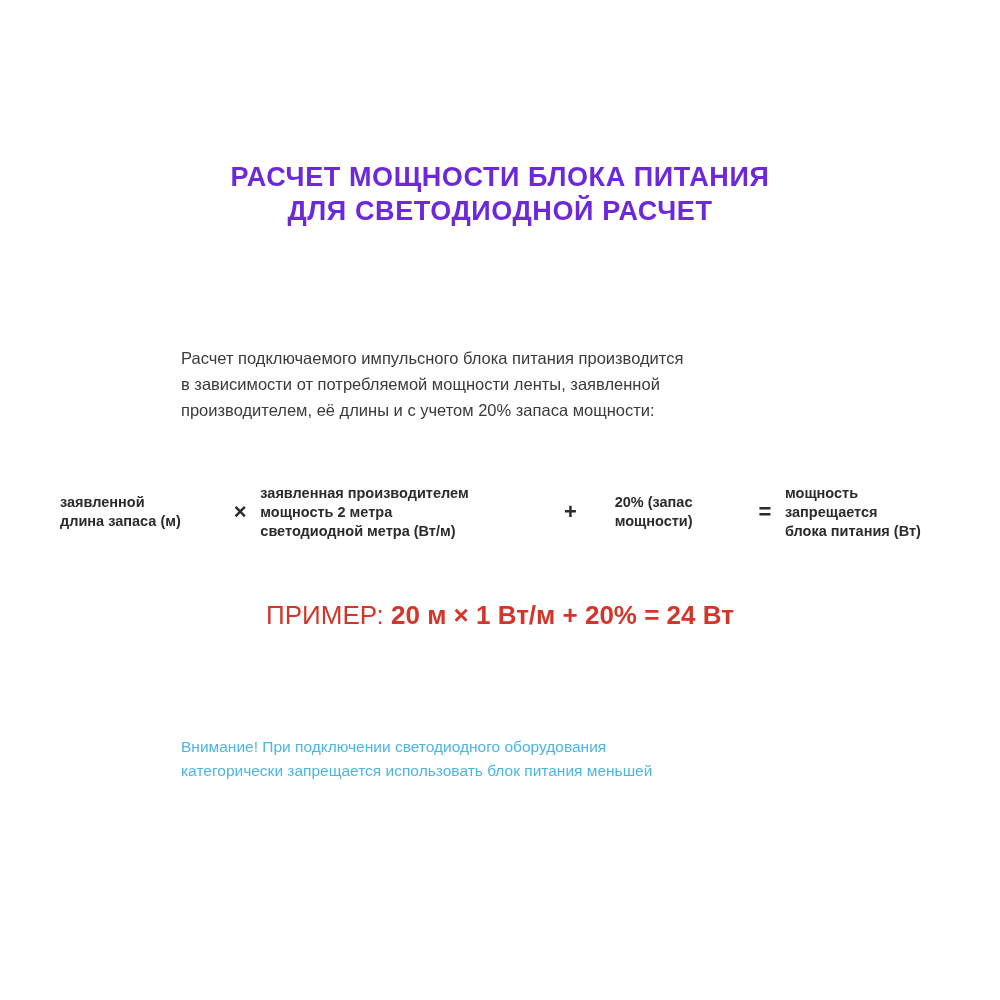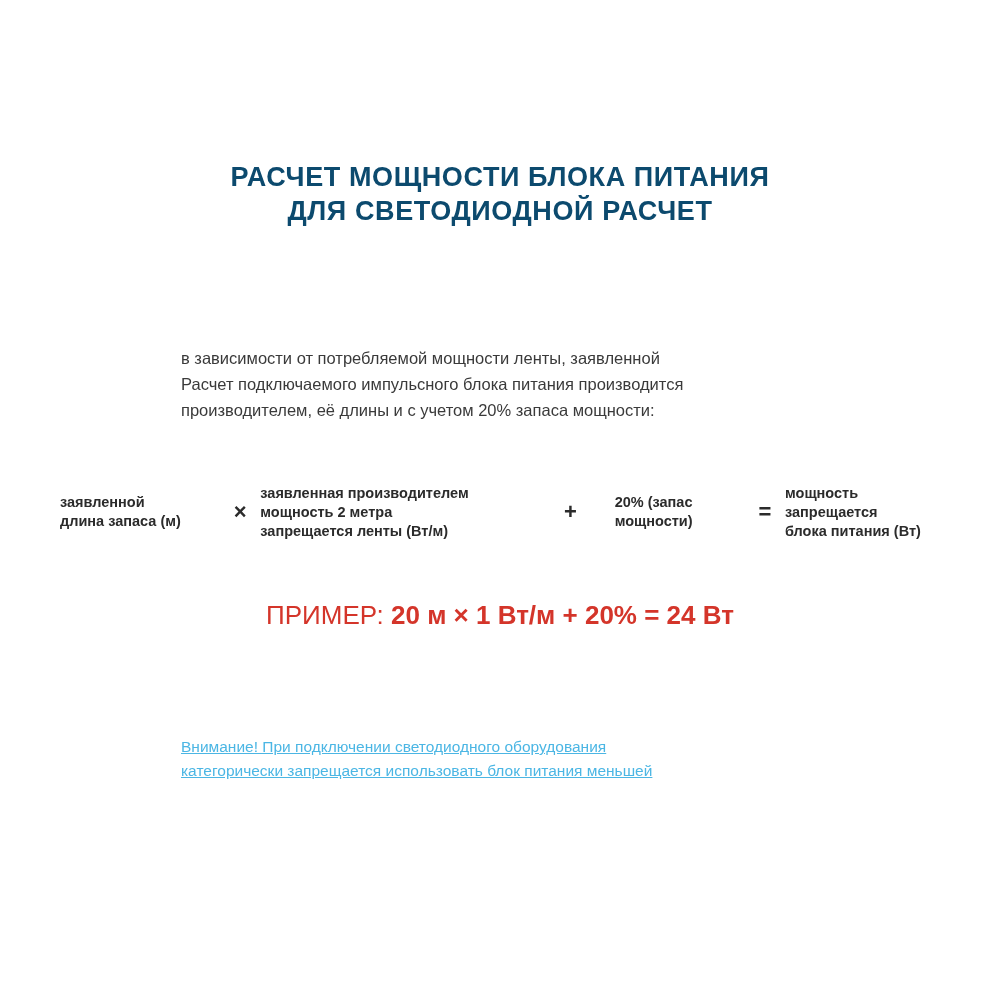--- a/index.html
+++ b/index.html
@@ -21,21 +21,21 @@
     box-sizing: border-box;
   }
 
   
   .title {
     position: absolute;
     top: 160px;
     left: 0;
     width: 1000px;
     text-align: center;
-    color: #0c4a6e;
+    color: #6d28d9;
     font-weight: bold;
     font-size: 27px;
     line-height: 34px;
     letter-spacing: 0.6px;
   }
   .title .line {
     display: block;
     white-space: nowrap;
   }
 
@@ -109,52 +109,51 @@
     top: 735px;
     left: 181px;
     width: 680px;
     font-size: 15.5px;
     line-height: 24px;
     color: #4bb6e4;
   }
   .warning .line {
     display: block;
     white-space: nowrap;
-    text-decoration: underline;
   }
 </style>
 </head>
 <body>
 
 <div class="page">
 
   <div class="title">
     <span class="line">РАСЧЕТ МОЩНОСТИ БЛОКА ПИТАНИЯ</span>
     <span class="line">ДЛЯ СВЕТОДИОДНОЙ РАСЧЕТ</span>
   </div>
 
   <div class="intro">
+    <span class="line">Расчет подключаемого импульсного блока питания производится</span>
     <span class="line">в зависимости от потребляемой мощности ленты, заявленной</span>
-    <span class="line">Расчет подключаемого импульсного блока питания производится</span>
     <span class="line">производителем, её длины и с учетом 20% запаса мощности:</span>
   </div>
 
   <div class="formula">
 
     <div class="term t1">
       <span class="line">заявленной</span>
       <span class="line">длина запаса (м)</span>
     </div>
 
     <div class="op">×</div>
 
     <div class="term t2">
       <span class="line">заявленная производителем</span>
       <span class="line">мощность 2 метра</span>
-      <span class="line">запрещается ленты (Вт/м)</span>
+      <span class="line">светодиодной метра (Вт/м)</span>
     </div>
 
     <div class="op">+</div>
 
     <div class="term t3">
       <span class="line">20% (запас</span>
       <span class="line">мощности)</span>
     </div>
 
     <div class="op">=</div>

